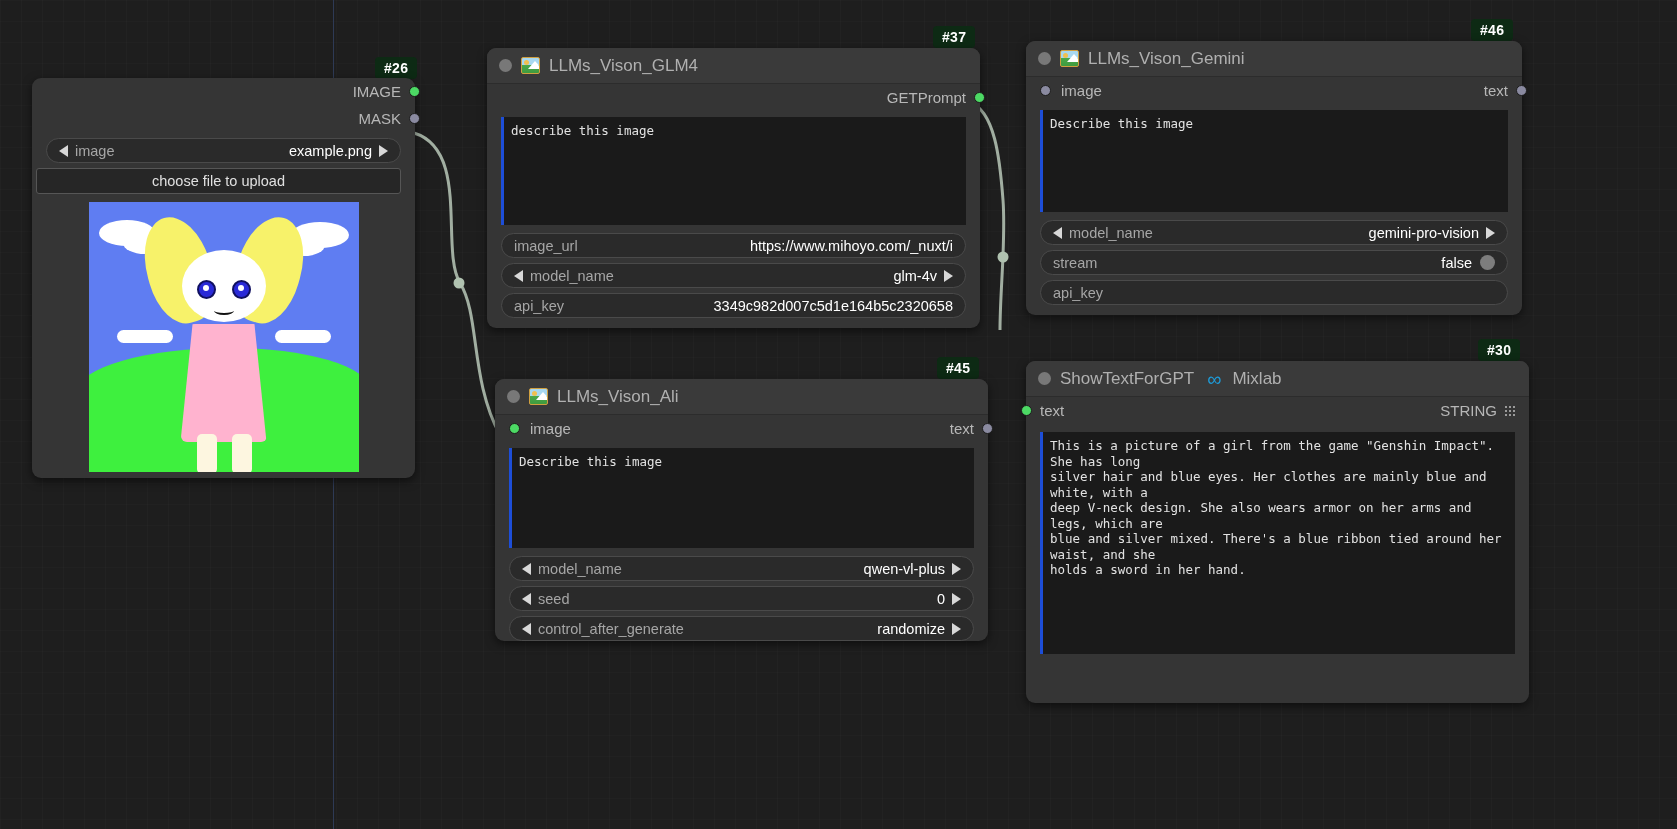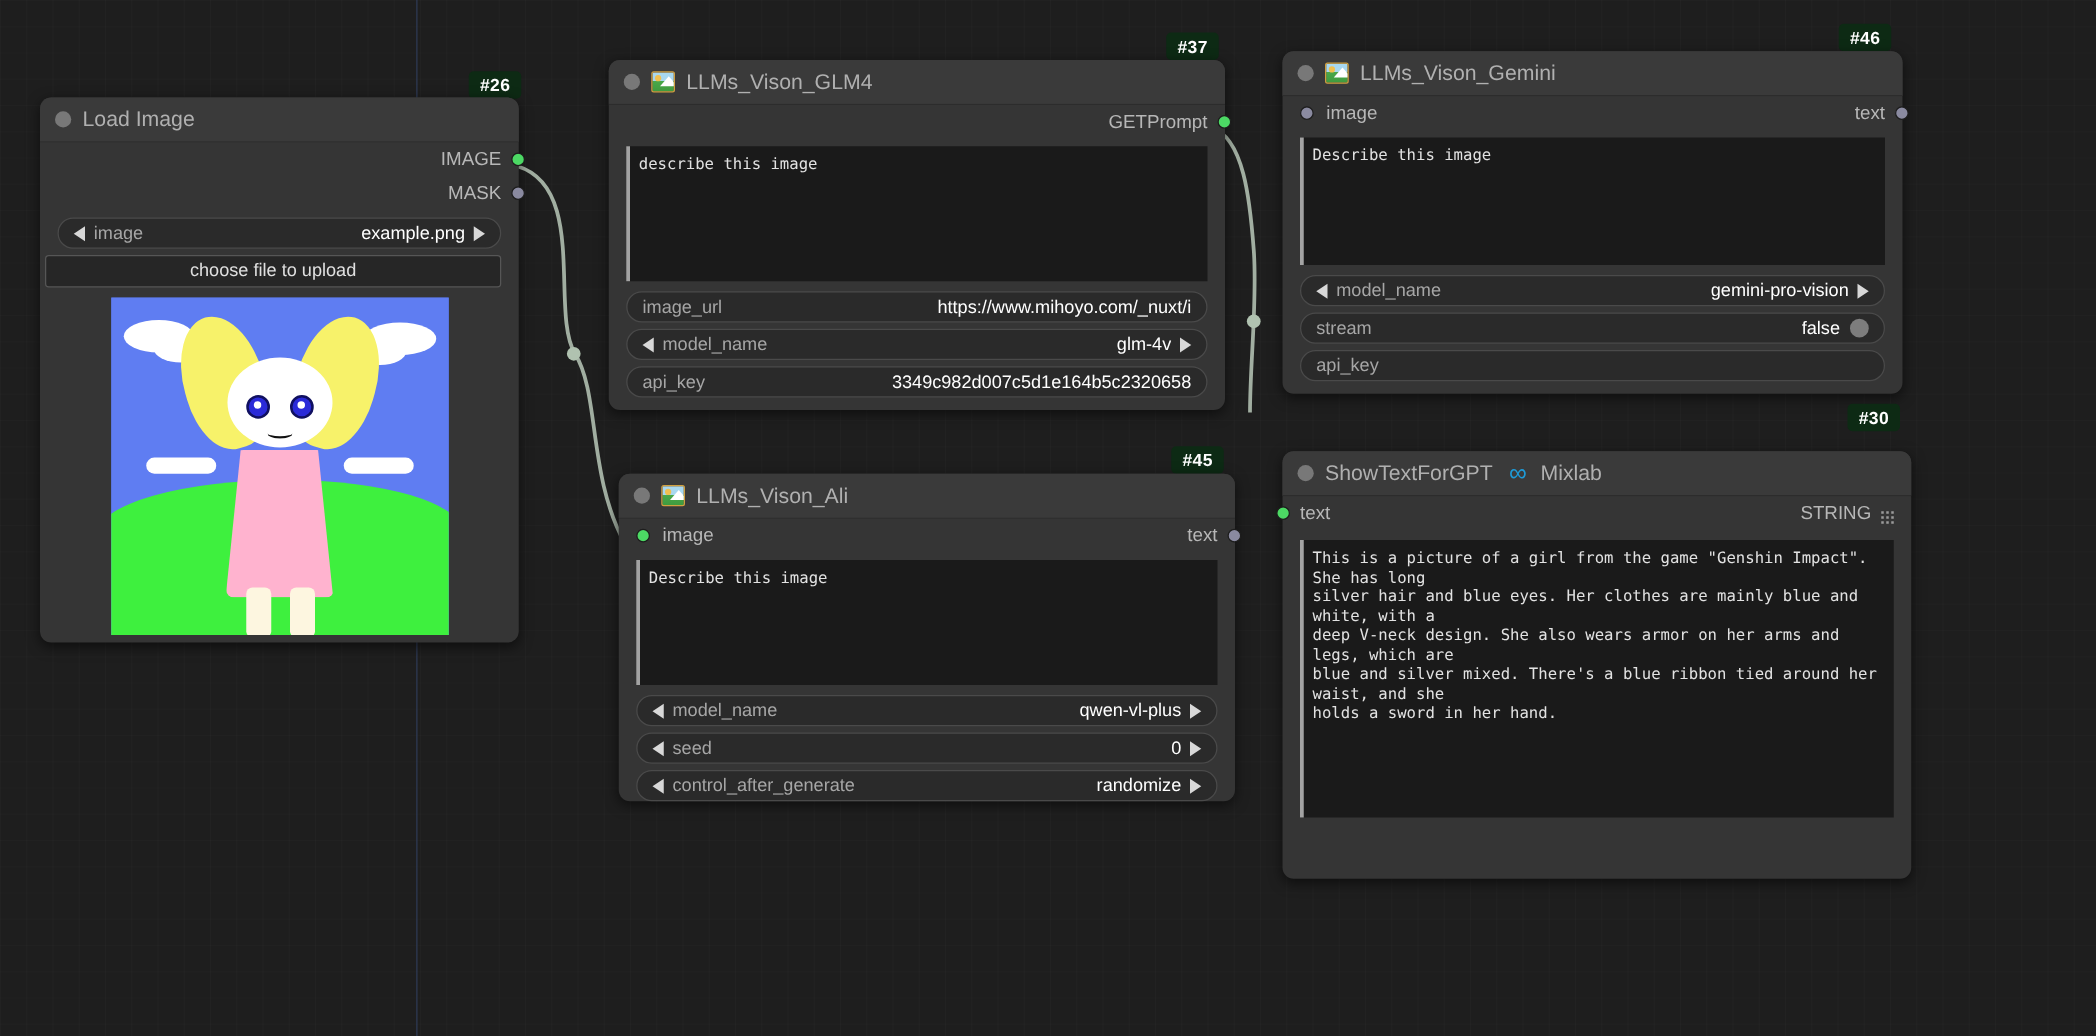--- a/index.html
+++ b/index.html
@@ -105,21 +105,21 @@
   .grip {
     display: inline-grid; grid-template-columns: repeat(3,2px);
     grid-template-rows: repeat(3,2px); gap: 2px; margin-left: 8px;
   }
   .grip i { background: #9a9a9a; width: 2px; height: 2px; display:block; }
 
   
   .textarea {
     margin: 6px 14px 8px 14px;
     background: #1a1a1a;
-    border-left: 3px solid #a3a3a3;
+    border-left: 3px solid #1d4ed8;
     color: #e2e2e2;
     font-family: "DejaVu Sans Mono", monospace;
     font-size: 12.5px;
     line-height: 15px;
     padding: 6px 7px;
     white-space: pre-wrap;
     overflow: hidden;
   }
 
   
@@ -238,24 +238,20 @@
     <circle cx="459" cy="283" r="5.5" fill="#b0c2b0"></circle>
 
     <path d="M969 102 C 995 110, 1000 160, 1003 200 C 1006 240, 1000 290, 1000 330" stroke="#b8c8b8" stroke-width="3" fill="none" opacity="0.85"></path>
     <circle cx="1003" cy="257" r="5.5" fill="#b0c2b0"></circle>
 
     <path d="M975 435 C 1000 435, 1010 420, 1020 418" stroke="#b8c8b8" stroke-width="3" fill="none" opacity="0.0"></path>
   </svg>
 
   <div class="badge" style="left:375px; top:57px;">#26</div>
   <div class="node" style="left:32px; top:78px; width:383px;">
-    <div class="node-title">
-      <span class="collapse-dot"></span>
-      <span>Load Image</span>
-    </div>
     <div class="node-body">
       <div class="slot-row out">
         <span class="slot-label">IMAGE</span>
         <span class="dot green dot-abs-r" style="top:8px;"></span>
       </div>
       <div class="slot-row out">
         <span class="slot-label">MASK</span>
         <span class="dot grey dot-abs-r" style="top:8px;"></span>
       </div>
       <div class="widget" style="margin-top:6px;">
@@ -383,35 +379,35 @@
       </div>
       <div class="widget" style="margin-bottom:0;">
         <span class="arrow-l"></span>
         <span class="wlabel">control_after_generate</span>
         <span class="wvalue">randomize</span>
         <span class="arrow-r"></span>
       </div>
     </div>
   </div>
 
-  <div class="badge" style="left:1478px; top:323px;">#30</div>
+  <div class="badge" style="left:1478px; top:339px;">#30</div>
   <div class="node" style="left:1026px; top:361px; width:503px; height:342px;">
     <div class="node-title">
       <span class="collapse-dot"></span>
       <span>ShowTextForGPT</span>
       <span style="color:#1e9bd8;font-size:20px;line-height:1;margin-left:4px;">∞</span>
       <span style="margin-left:2px;">Mixlab</span>
     </div>
     <div class="node-body">
       <div class="slot-row both">
         <span style="display:flex;align-items:center;gap:10px;">
           <span class="dot green dot-abs-l" style="top:8px;"></span>
           <span class="slot-label" style="margin-left:0;">text</span>
         </span>
-        <span style="display:flex;align-items:flex-end;">
+        <span style="display:flex;align-items:center;">
           <span class="slot-label">STRING</span>
           <span class="grip">
             <i></i>
               <i></i>
               <i></i>
               <i></i>
               <i></i>
               <i></i>
               <i></i>
               <i></i>

